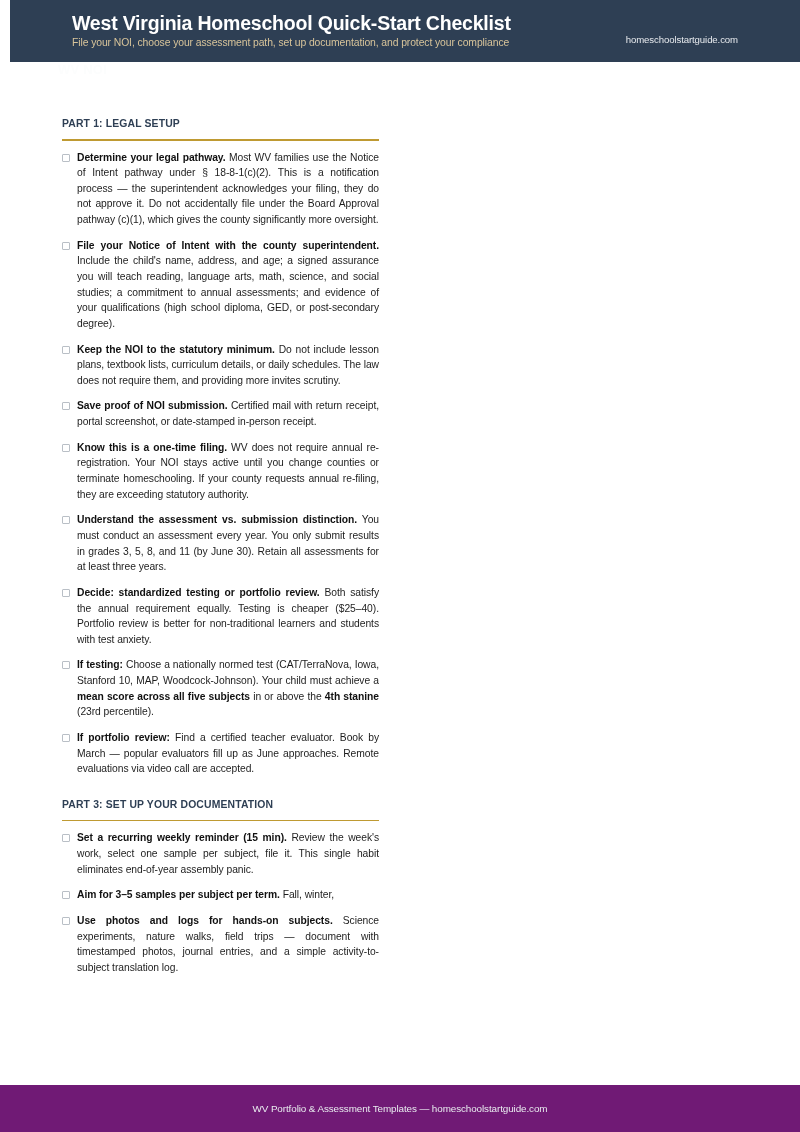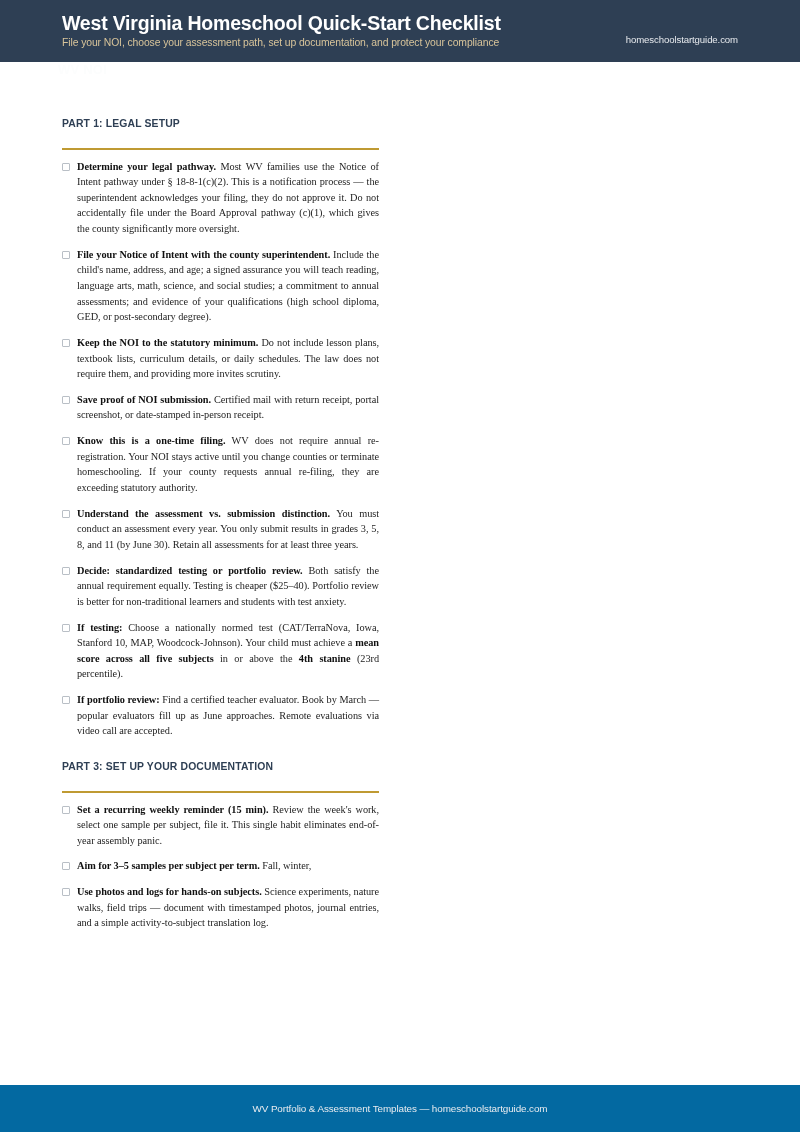--- a/index.html
+++ b/index.html
@@ -18,20 +18,21 @@
 
   
   .header {
     background: #2e3f54;
     height: 62px;
     padding: 0 24px 0 62px;
     box-sizing: border-box;
     display: flex;
     align-items: center;
     position: relative;
+    margin-left: 10px;
   }
   .header-left {
     display: flex;
     flex-direction: column;
     justify-content: center;
   }
   .header-title {
     font-size: 19.5px;
     font-weight: bold;
     color: #ffffff;
@@ -84,21 +85,21 @@
   .section-head {
     break-inside: avoid;
     margin: 0 0 9px 0;
   }
   .section-head.spaced { margin-top: 22px; }
   .section-title {
     font-size: 10.4px;
     font-weight: bold;
     color: #2e3f54;
     letter-spacing: 0.15px;
-    padding-bottom: 19px;
+    padding-bottom: 10px;
   }
   .section-rule {
     height: 1.5px;
     background: #bf9a32;
     width: 100%;
   }
 
   .item {
     display: flex;
     align-items: flex-start;
@@ -119,41 +120,40 @@
   }
 
   .item-text {
     font-size: 10.3px;
     line-height: 1.52;
     color: #1d1d1d;
     text-align: justify;
     flex: 1;
     letter-spacing: -0.05px;
     hyphens: none;
-    font-family: Liberation Serif, serif;
   }
   .item-text b { font-weight: bold; color: #111111; }
 
   .orphan-text {
     font-size: 10.3px;
     line-height: 1.52;
     color: #1d1d1d;
     text-align: justify;
     letter-spacing: -0.05px;
     margin: 0 0 10px 15px;
   }
 
   
   .footer {
     position: absolute;
     left: 0;
     right: 0;
     bottom: 0;
     height: 47px;
-    background: #0369a1;
+    background: #701a75;
     display: flex;
     align-items: center;
     justify-content: center;
   }
   .footer-text {
     font-size: 9.9px;
     color: #e9ecf0;
     letter-spacing: -0.1px;
   }
 </style>

